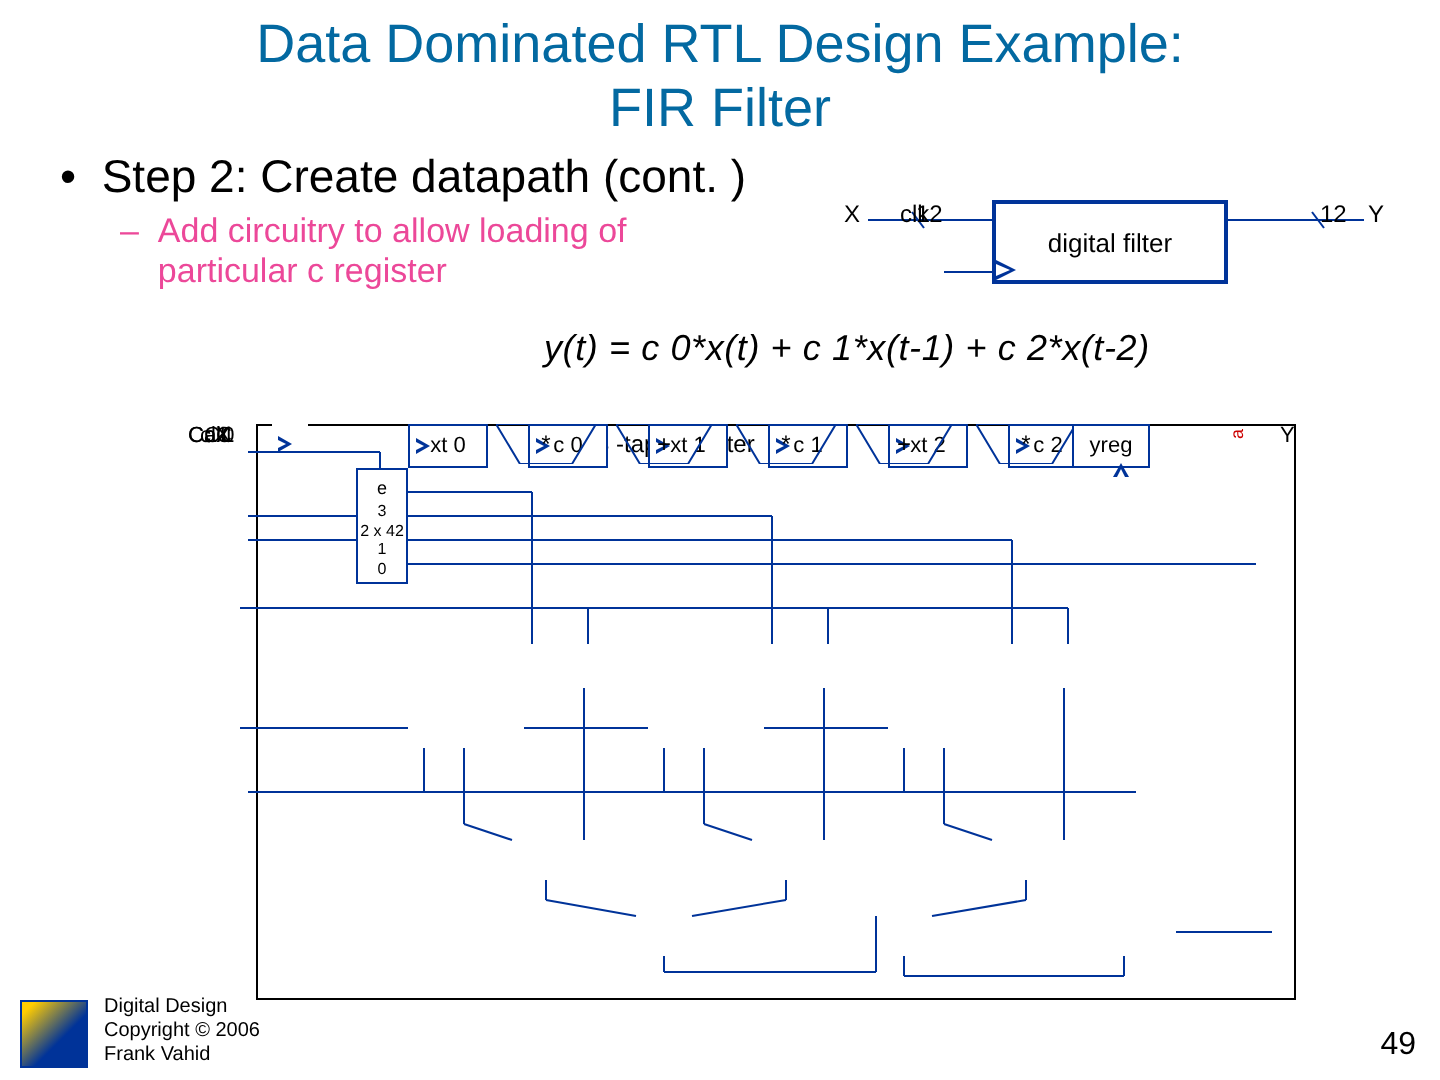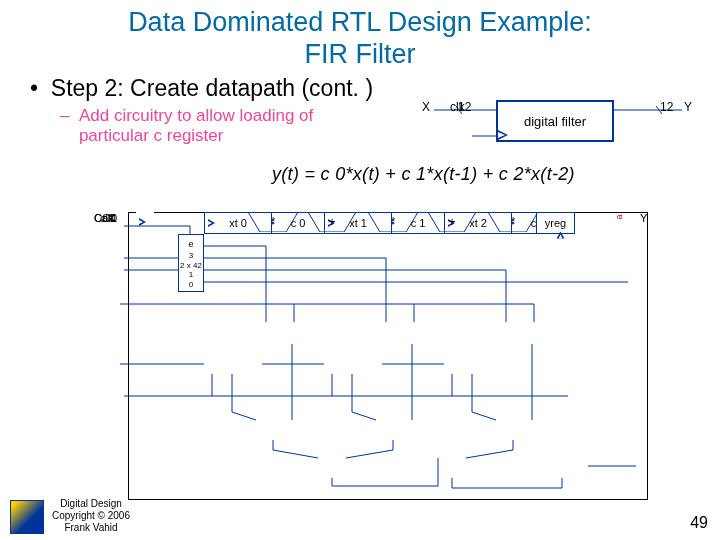--- a/index.html
+++ b/index.html
@@ -96,21 +96,21 @@
   }
   .caption {
     position: absolute;
     left: 190px;
     top: 3px;
     font-size: 12px;
   }
   .dlabel { position: absolute; font-size: 11px; text-align: right; }
   .reg {
     position: absolute;
-    width: 68px;
+    width: 40px;
     height: 22px;
     border: 1px solid #003399;
     background: #fff;
     display: flex;
     align-items: center;
     justify-content: center;
     font-size: 11px;
   }
   .reg-tri {
     position: absolute;
@@ -161,21 +161,20 @@
     font-size: 9px;
     color: #c00;
     transform: rotate(-90deg);
   }
   .footer {
     position: absolute;
     left: 52px;
     bottom: 6px;
     font-size: 10px;
     line-height: 1.2;
-    text-align: center;
   }
   .logo {
     position: absolute;
     left: 10px;
     bottom: 6px;
     width: 34px;
     height: 34px;
     background: linear-gradient(135deg, #ffcc00 10%, #003399 60%);
     border: 1px solid #003399;
   }

